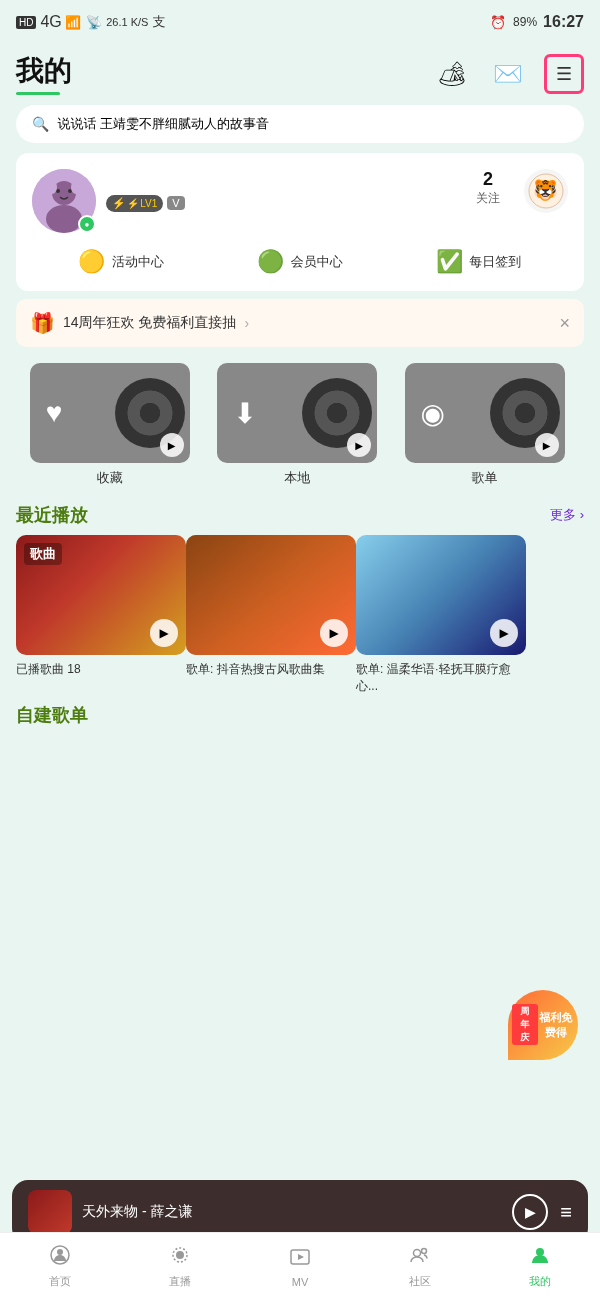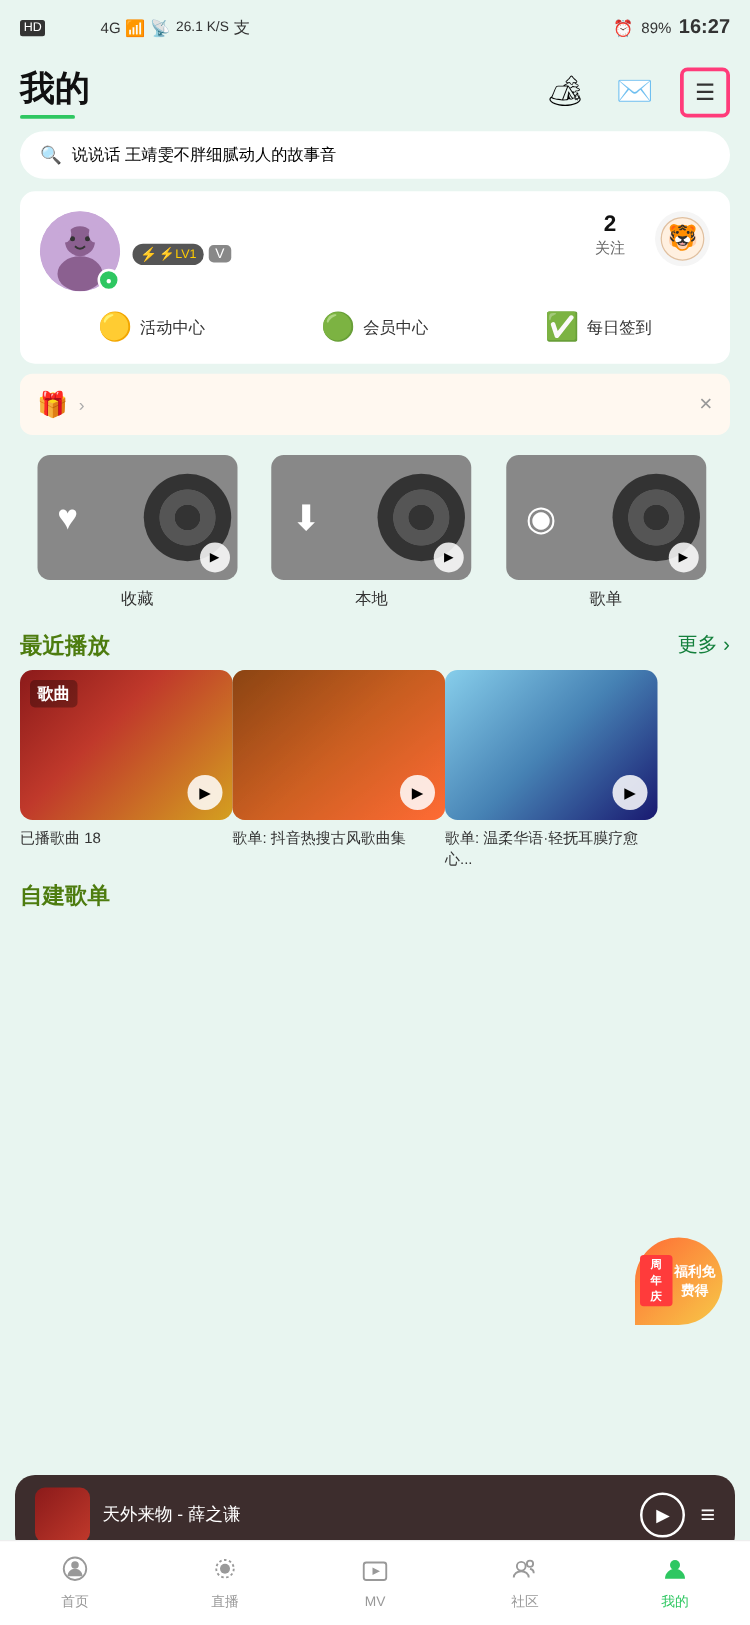--- a/index.html
+++ b/index.html
@@ -273,22 +273,22 @@
       justify-content: space-between;
       align-items: center;
       padding: 8px 16px;
     }
     .section-title {
       font-size: 18px;
       font-weight: 700;
       color: #4d7c0f;
     }
     .section-more {
-      font-size: 16px;
-      color: #15803d;
+      font-size: 13px;
+      color: #6d28d9;
       cursor: pointer;
     }
 
     .recent-list {
       display: flex;
       padding: 0 16px;
       overflow-x: hidden;
     }
     .recent-item {
       flex: 0 0 170px;
@@ -442,21 +442,21 @@
       font-size: 11px;
       font-weight: 900;
     }
   </style>
 </head>
 <body>
 
 <div class="status-bar">
   <div class="status-left">
     <span style="background:#333;color:white;font-size:10px;padding:1px 3px;border-radius:2px;">HD</span>
-    <span style="font-size:12px;margin-left:40px;">4G</span>
+    <span style="font-size:16px;">4G</span>
     <span>📶</span>
     <span>📡</span>
     <span style="font-size:11px;">26.1 K/S</span>
     <span style="font-size:13px;">支</span>
   </div>
   <div class="status-right">
     <span>⏰</span>
     <span style="font-size:12px;">89%</span>
     <span style="font-size:16px;font-weight:600;">16:27</span>
   </div>
@@ -541,20 +541,21 @@
     <div class="profile-action">
       <span style="font-size:22px;">✅</span>
       <span style="font-size:13px;">每日签到</span>
     </div>
   </div>
 </div>
 
 <div class="banner">
   <div class="banner-left">
     <span style="font-size:20px;">🎁</span>
+    <span>14周年狂欢 免费福利直接抽</span>
     <span style="color:#aaa;">›</span>
   </div>
   <span class="banner-close">×</span>
 </div>
 
 <div class="categories">
   <div class="category-item">
     <div class="category-thumb" style="background:#888;">
       <div class="vinyl-record"></div>
       <span class="category-icon">♥</span>

